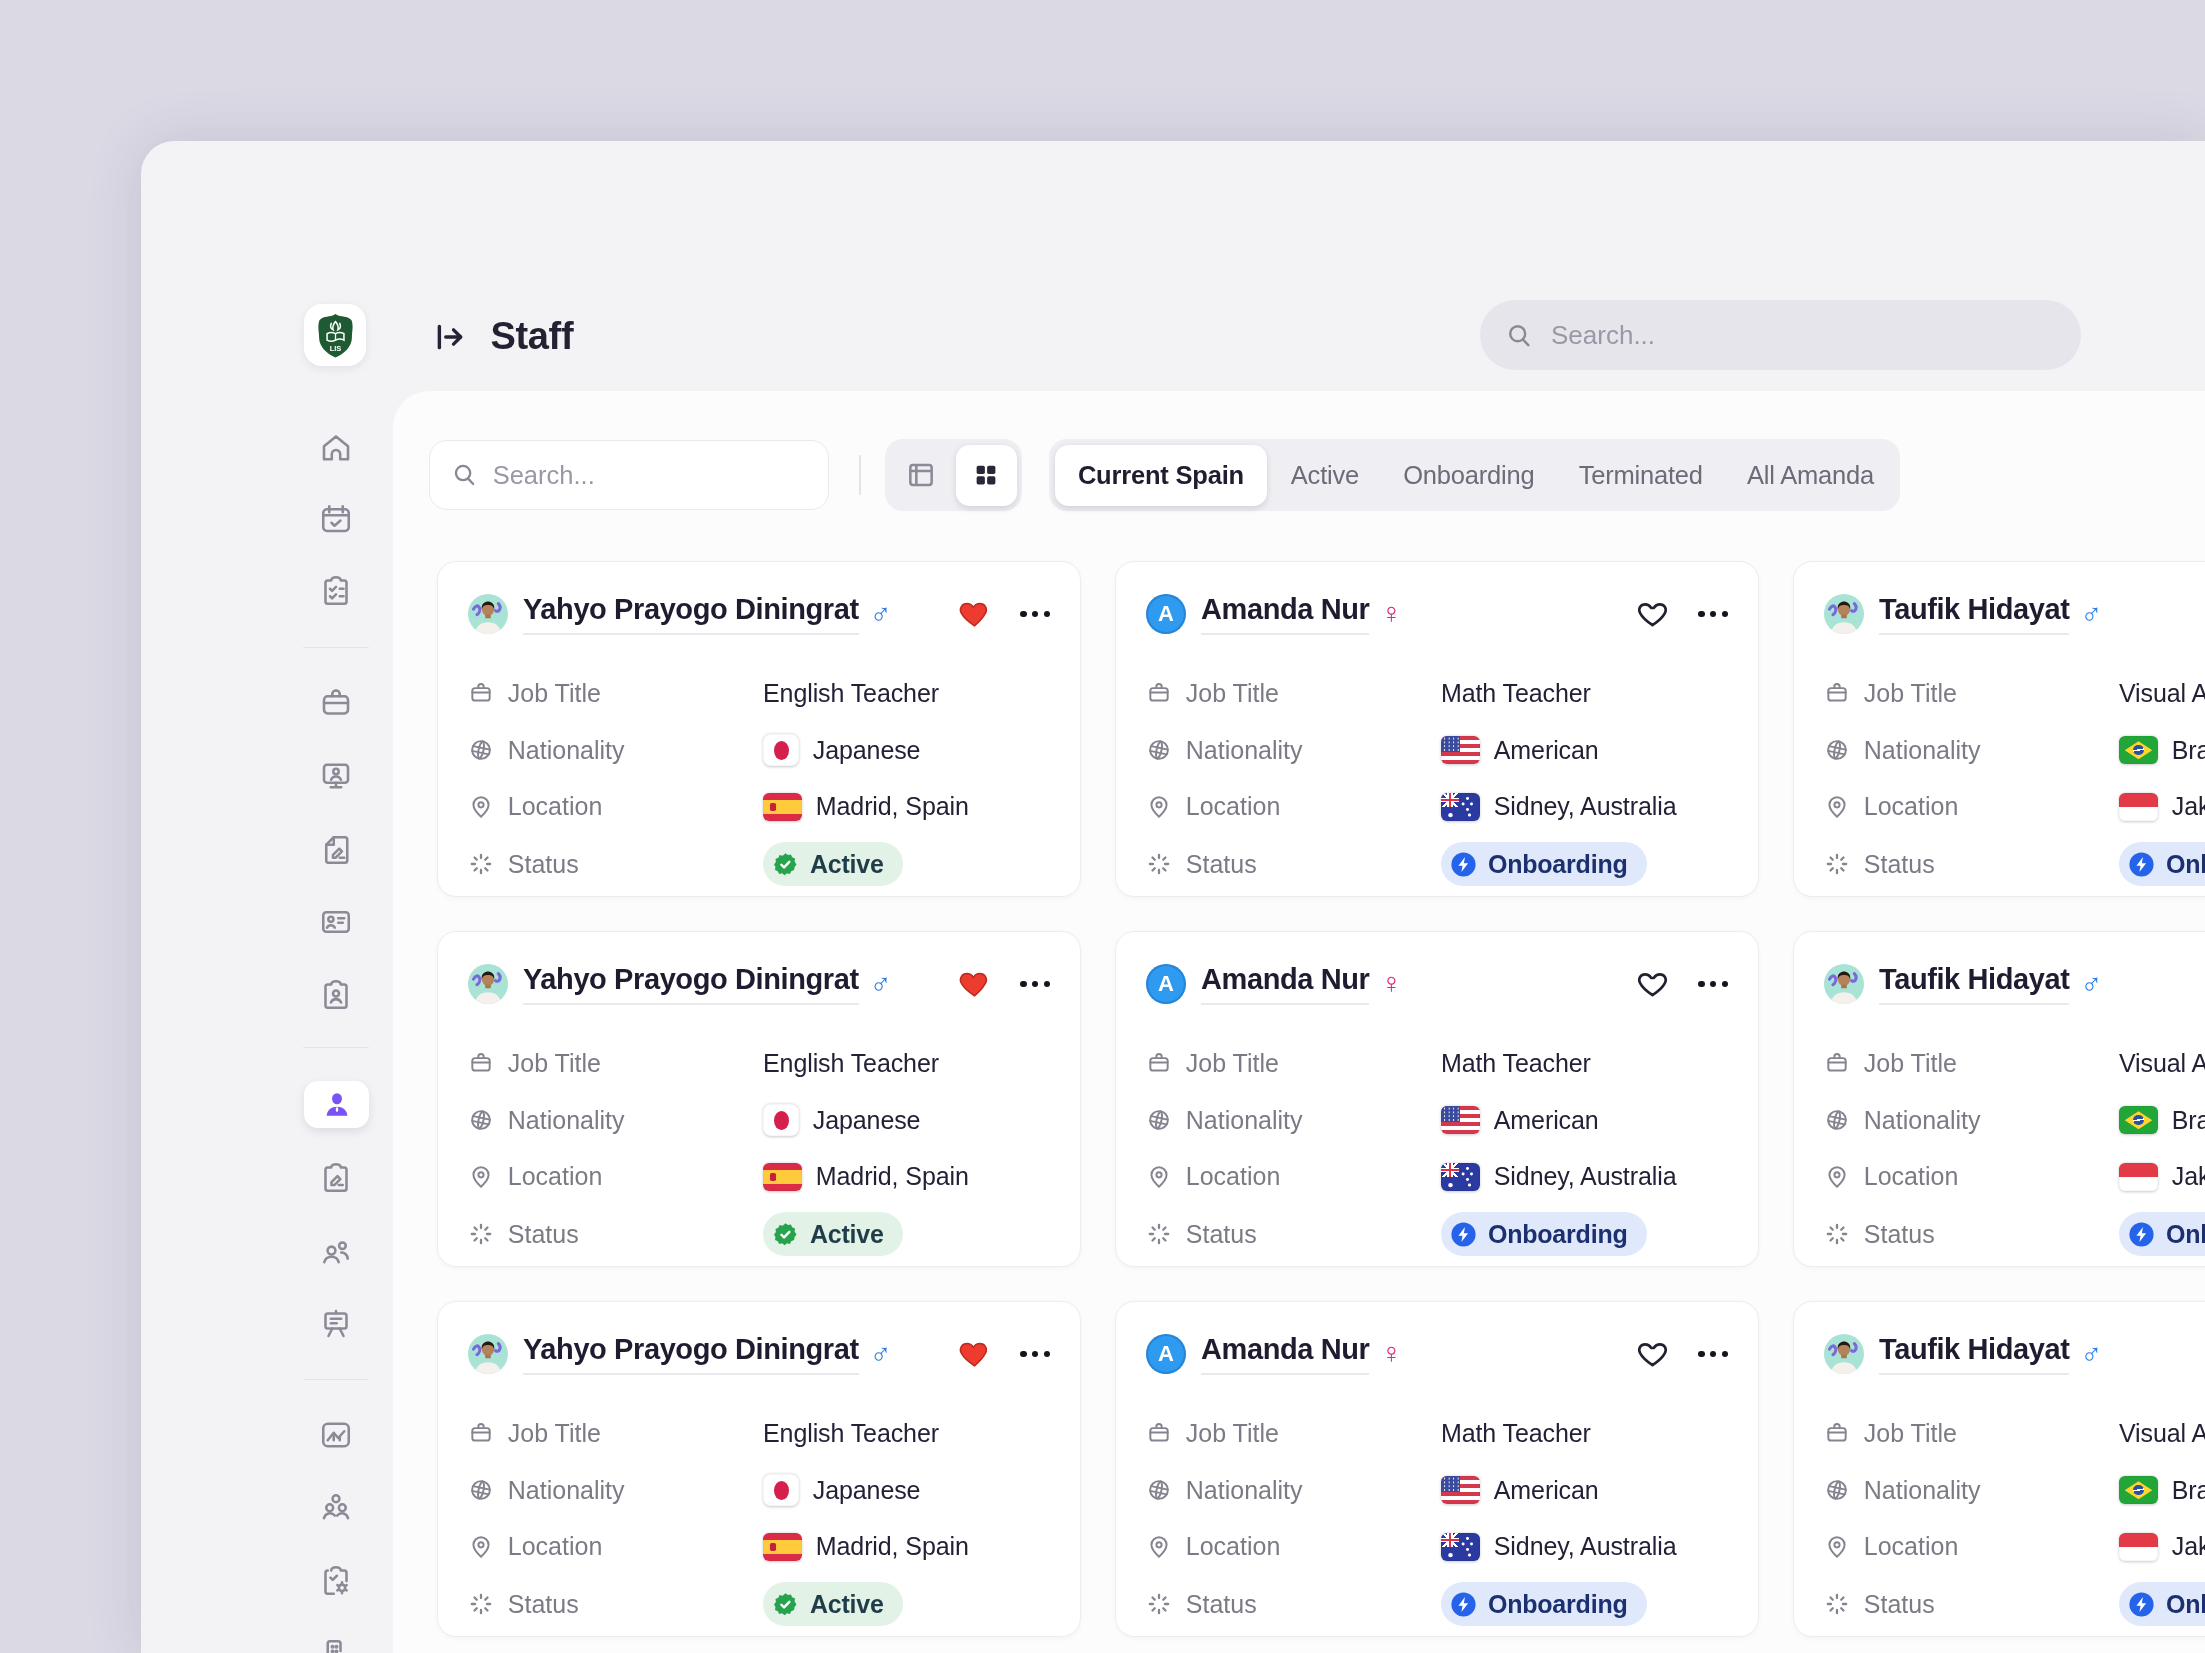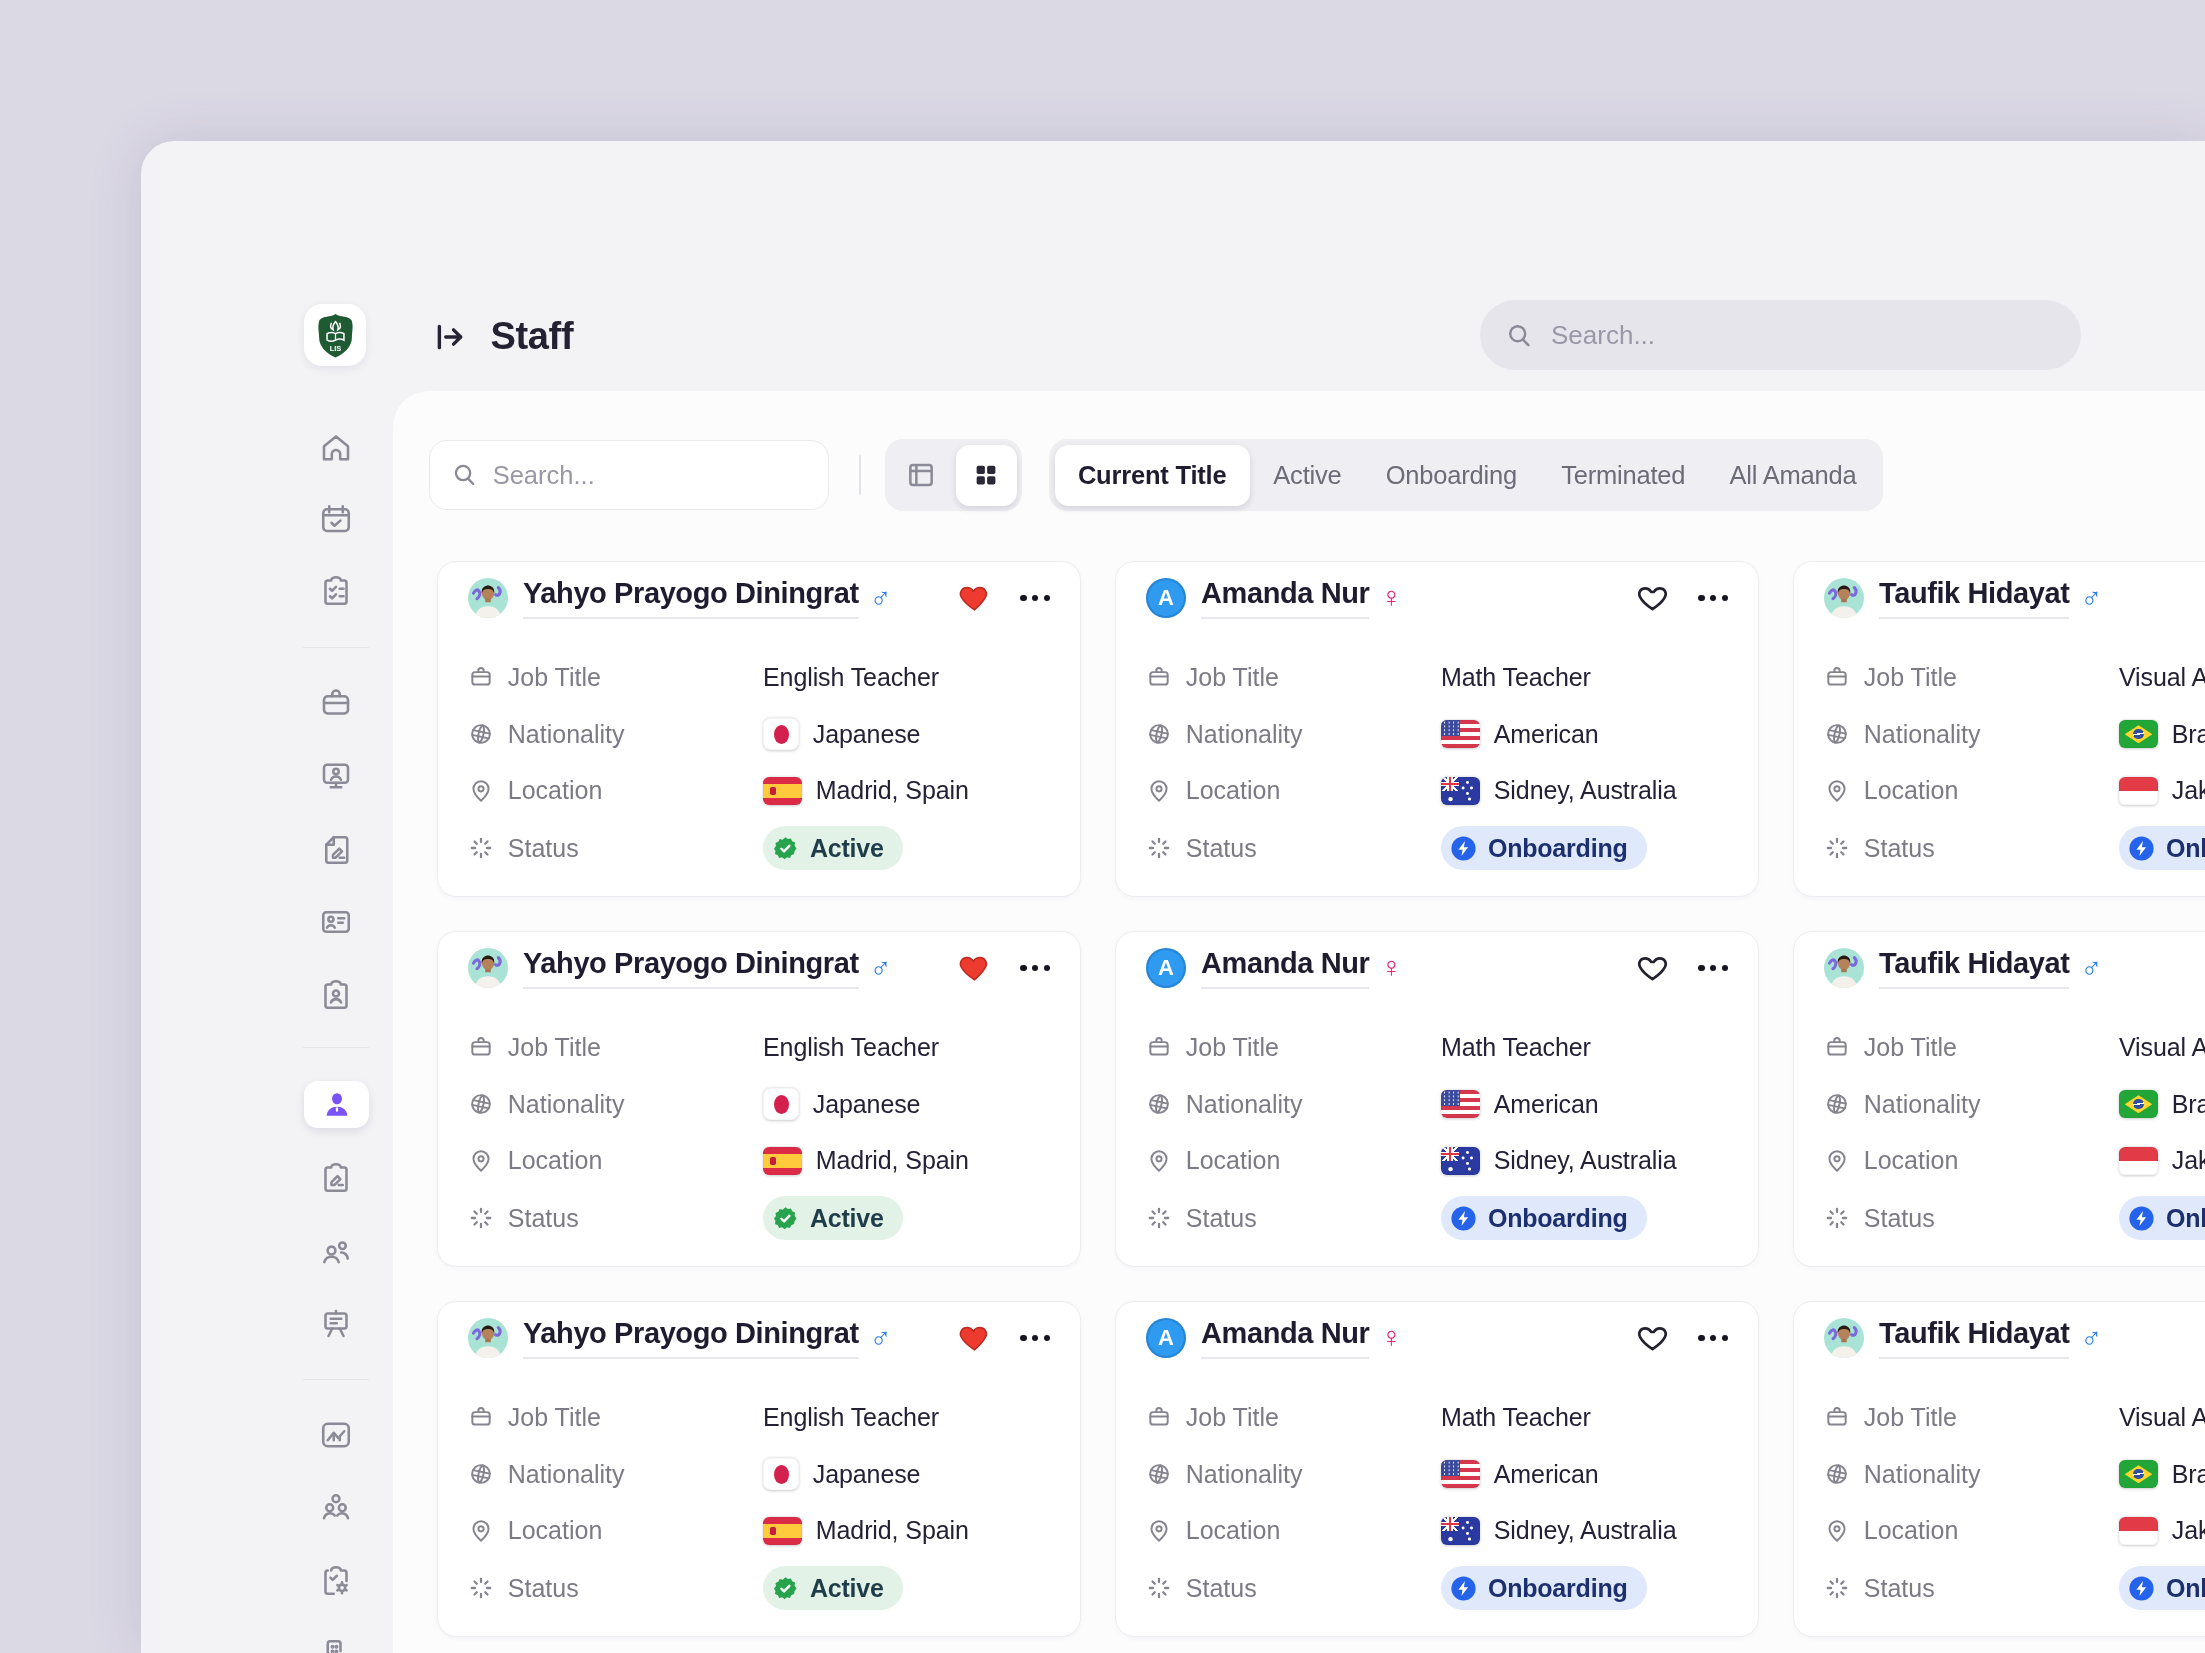--- a/index.html
+++ b/index.html
@@ -74,21 +74,21 @@
     font-family:"Liberation Sans",sans-serif;white-space:nowrap;
   }
   .tab.active{background:#fff;color:#201D30;font-weight:700;box-shadow:0 2.8px 6.9px rgba(25,20,60,.12);padding:0 23.4px}
   
   .grid{
     position:absolute;left:296px;top:420px;
     display:grid;grid-template-columns:repeat(3,644px);grid-auto-rows:336px;gap:34px;
   }
   .card{
     background:#fff;border:1.4px solid #EDECF1;border-radius:19.3px;box-sizing:border-box;
-    padding:15px 30px;box-shadow:0 1.4px 5.5px rgba(30,25,60,.03);overflow:hidden;
+    padding:31px 30px;box-shadow:0 1.4px 5.5px rgba(30,25,60,.03);overflow:hidden;
   }
   .card-head{display:flex;align-items:center}
   .avatar{width:40px;height:40px;flex:none}
   .avatar-photo{display:none}
   .av-photo .avatar-photo{display:block}
   .avatar-initial{
     display:none;width:40px;height:40px;border-radius:50%;background:#2E9BF0;
     align-items:center;justify-content:center;color:#fff;font-size:22px;font-weight:800;
     box-shadow:inset 0 0 0 2.1px rgba(10,60,130,.22);
   }
@@ -327,21 +327,21 @@
       <svg width="30" height="30" viewBox="0 0 24 24" fill="currentColor">
           <rect x="4.5" y="4.5" width="6.6" height="6.6" rx="1.4"></rect>
           <rect x="12.9" y="4.5" width="6.6" height="6.6" rx="1.4"></rect>
           <rect x="4.5" y="12.9" width="6.6" height="6.6" rx="1.4"></rect>
           <rect x="12.9" y="12.9" width="6.6" height="6.6" rx="1.4"></rect>
         </svg>
     </button>
   </div>
 
   <div class="tabs">
-    <button class="tab active">Current Title</button>
+    <button class="tab active">Current Spain</button>
     <button class="tab">Active</button>
     <button class="tab">Onboarding</button>
     <button class="tab">Terminated</button>
     <button class="tab">All Amanda</button>
   </div>
 
   <div class="grid">
   <article class="card g-male fav-true st-active av-photo">
     <div class="card-head">
       <svg class="avatar avatar-photo" viewBox="0 0 58 58">

